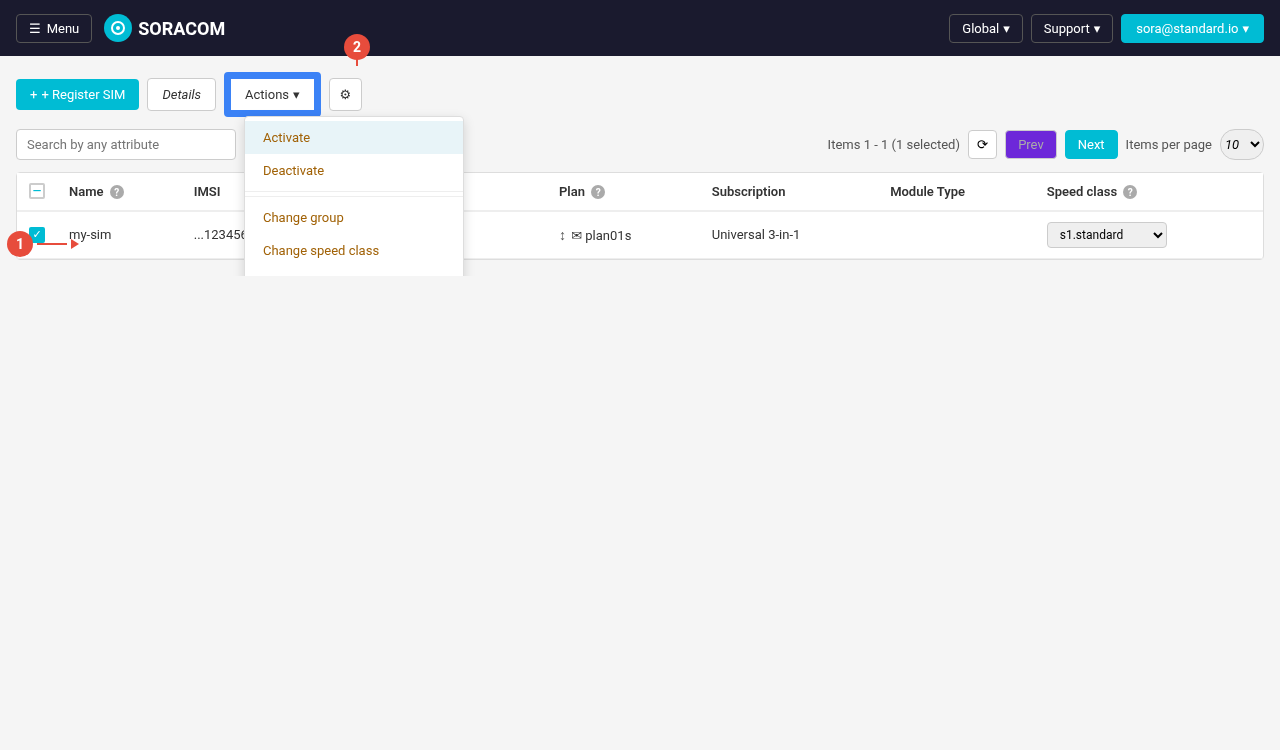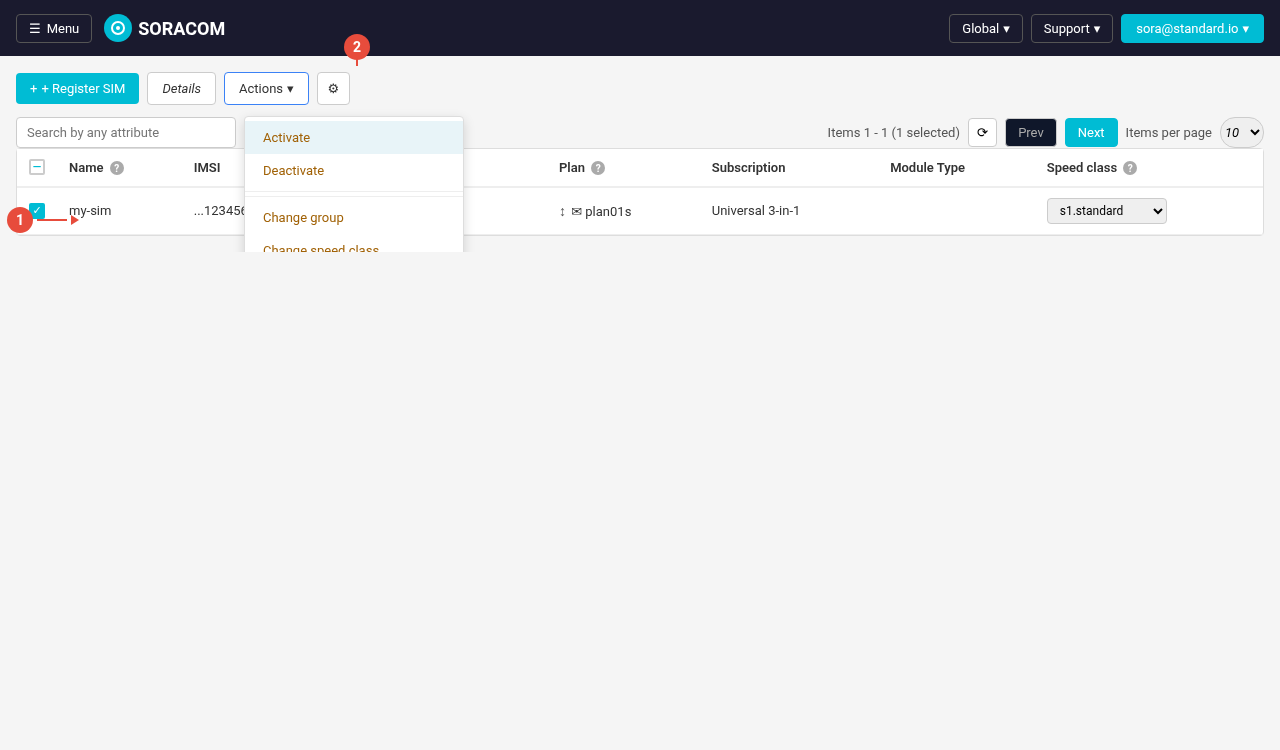--- a/index.html
+++ b/index.html
@@ -70,21 +70,21 @@
       border: 1px solid #ccc;
       padding: 8px 14px;
       border-radius: 4px;
       cursor: pointer;
       font-size: 13px;
       font-style: italic;
     }
     .actions-btn {
       background: #fff;
       color: #333;
-      border: 1px solid #3b82f6;
+      border: 7px solid #3b82f6;
       padding: 8px 14px;
       border-radius: 4px;
       cursor: pointer;
       font-size: 13px;
       display: flex; align-items: center; gap: 4px;
     }
     .gear-btn {
       background: #fff;
       color: #333;
       border: 1px solid #ccc;
@@ -116,20 +116,21 @@
     }
     .dropdown-item.highlighted { background: #e8f4f8; }
     .dropdown-item.colored { color: #0088aa; }
     .dropdown-divider { border: none; border-top: 1px solid #eee; margin: 4px 0; }
 
     
     .search-row {
       display: flex;
       align-items: center;
       gap: 8px;
+      margin-bottom: 12px;
     }
     .search-input {
       border: 1px solid #ccc;
       border-radius: 4px;
       padding: 7px 10px;
       font-size: 13px;
       width: 220px;
       color: #999;
     }
     .any-select {
@@ -151,21 +152,21 @@
     .pagination-info {
       margin-left: auto;
       display: flex;
       align-items: center;
       gap: 8px;
       font-size: 13px;
       color: #555;
     }
     .page-btn {
       border: 1px solid #ccc;
-      background: #0f172a;
+      background: #6d28d9;
       border-radius: 4px;
       padding: 6px 12px;
       cursor: pointer;
       font-size: 13px;
       color: #333;
     }
     .page-btn.disabled { color: #aaa; cursor: default; }
     .page-btn.active { background: #00bcd4; color: #fff; border-color: #00bcd4; }
     .items-select {
       border: 1px solid #ccc;

